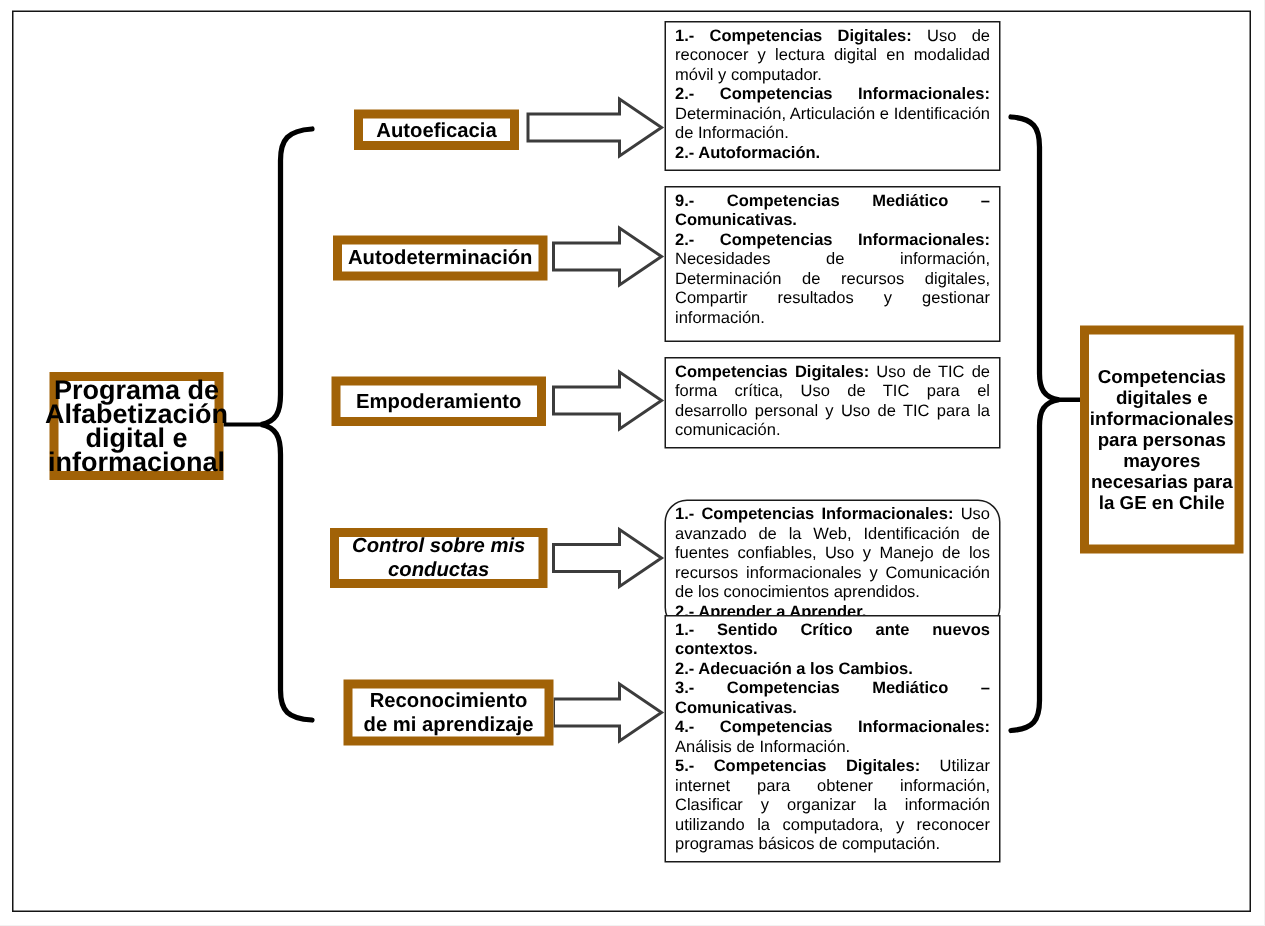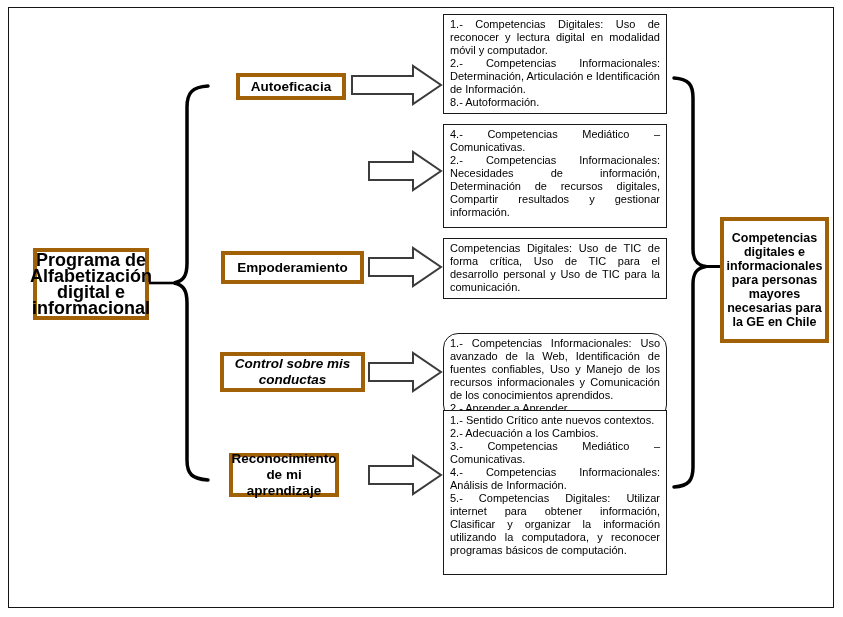--- a/index.html
+++ b/index.html
@@ -16,52 +16,52 @@
     position:absolute;
     left:8px;top:7px;width:826px;height:601px;
     border:1.5px solid #141414;
     box-sizing:border-box;
   }
   .connector-layer{position:absolute;left:0;top:0;width:843px;height:617px;}
   .box{
     position:absolute;
     box-sizing:border-box;
     background:#fff;
-    border:4px solid #a16207;
+    border:6px solid #a16207;
   }
   .centerbox{
     display:flex;align-items:center;justify-content:center;
     text-align:center;font-weight:bold;
   }
   .rootbox{
     left:33px;top:248px;width:116px;height:72px;
     font-size:18px;line-height:16px;padding:1px 2px;align-items:center;
   }
   .midbox{font-size:13.5px;line-height:16px;padding:0 2px;}
   .midbox.m1{left:236px;top:73px;width:110px;height:27px;}
   .midbox.m2{left:222px;top:157px;width:143px;height:30px;}
   .midbox.m3{left:221px;top:251px;width:143px;height:33px;}
   .midbox.m4{left:220px;top:352px;width:145px;height:40px;font-style:italic;}
-  .midbox.m5{left:229px;top:453px;width:110px;height:44px;}
+  .midbox.m5{left:229px;top:453px;width:140px;height:44px;}
   .detailbox{
     left:443px;width:224px;
     border:1.5px solid #1a1a1a;
     font-size:11px;line-height:13px;
     text-align:justify;
     padding:3px 6px 4px 6px;
   }
   .detailbox.d1{top:14px;min-height:98px;}
   .detailbox.d2{top:124px;min-height:104px;}
   .detailbox.d3{top:238px;min-height:60px;}
   .detailbox.d4{top:333px;min-height:84px;border-radius:15px;}
   .detailbox.d5{top:410px;min-height:165px;}
-  .detailbox .b{font-weight:normal;}
+  .detailbox .b{font-weight:bold;}
   .resultbox{
     left:720px;top:217px;width:109px;min-height:106px;
-    font-size:12.5px;line-height:14px;padding:10px 1px;
+    font-size:12.5px;line-height:14px;padding:21px 1px;
   }
 </style>
 </head>
 <body>
 
 <div class="canvas">
 
   <div class="frame"></div>
 
   <svg class="connector-layer" viewBox="0 0 843 617" xmlns="http://www.w3.org/2000/svg">
@@ -81,32 +81,35 @@
     <path d="M 369 466 L 413 466 L 413 456 L 441 475 L 413 494 L 413 484 L 369 484 Z" fill="#ffffff" stroke="#3c3c3c" stroke-width="2"></path>
   </svg>
 
   <div class="box centerbox rootbox">
     <span>Programa de Alfabetización digital e informacional</span>
   </div>
 
   <div class="box centerbox midbox m1">
     <span>Autoeficacia</span>
   </div>
+  <div class="box centerbox midbox m2">
+    <span>Autodeterminación</span>
+  </div>
   <div class="box centerbox midbox m3">
     <span>Empoderamiento</span>
   </div>
   <div class="box centerbox midbox m4">
     <span>Control sobre mis conductas</span>
   </div>
   <div class="box centerbox midbox m5">
     <span>Reconocimiento de mi aprendizaje</span>
   </div>
 
-  <div class="box detailbox d1"><span class="b">1.- Competencias Digitales:</span><span> Uso de reconocer y lectura digital en modalidad móvil y computador.</span><br><span class="b">2.- Competencias Informacionales:</span><span> Determinación, Articulación e Identificación de Información.</span><br><span class="b">8.- Autoformación.</span></div>
-  <div class="box detailbox d2"><span class="b">4.- Competencias Mediático – Comunicativas.</span><br><span class="b">2.- Competencias Informacionales:</span><span> Necesidades de información, Determinación de recursos digitales, Compartir resultados y gestionar información.</span></div>
+  <div class="box detailbox d1"><span class="b">1.- Competencias Digitales:</span><span> Uso de reconocer y lectura digital en modalidad móvil y computador.</span><br><span class="b">2.- Competencias Informacionales:</span><span> Determinación, Articulación e Identificación de Información.</span><br><span class="b">2.- Autoformación.</span></div>
+  <div class="box detailbox d2"><span class="b">9.- Competencias Mediático – Comunicativas.</span><br><span class="b">2.- Competencias Informacionales:</span><span> Necesidades de información, Determinación de recursos digitales, Compartir resultados y gestionar información.</span></div>
   <div class="box detailbox d3"><span class="b">Competencias Digitales:</span><span> Uso de TIC de forma crítica, Uso de TIC para el desarrollo personal y Uso de TIC para la comunicación.</span></div>
   <div class="box detailbox d4"><span class="b">1.- Competencias Informacionales:</span><span> Uso avanzado de la Web, Identificación de fuentes confiables, Uso y Manejo de los recursos informacionales y Comunicación de los conocimientos aprendidos.</span><br><span class="b">2.- Aprender a Aprender.</span></div>
   <div class="box detailbox d5"><span class="b">1.- Sentido Crítico ante nuevos contextos.</span><br><span class="b">2.- Adecuación a los Cambios.</span><br><span class="b">3.- Competencias Mediático – Comunicativas.</span><br><span class="b">4.- Competencias Informacionales:</span><span> Análisis de Información.</span><br><span class="b">5.- Competencias Digitales:</span><span> Utilizar internet para obtener información, Clasificar y organizar la información utilizando la computadora, y reconocer programas básicos de computación.</span></div>
 
   <div class="box centerbox resultbox">
     <span>Competencias digitales e informacionales para personas mayores necesarias para la GE en Chile</span>
   </div>
 
 </div>
 

